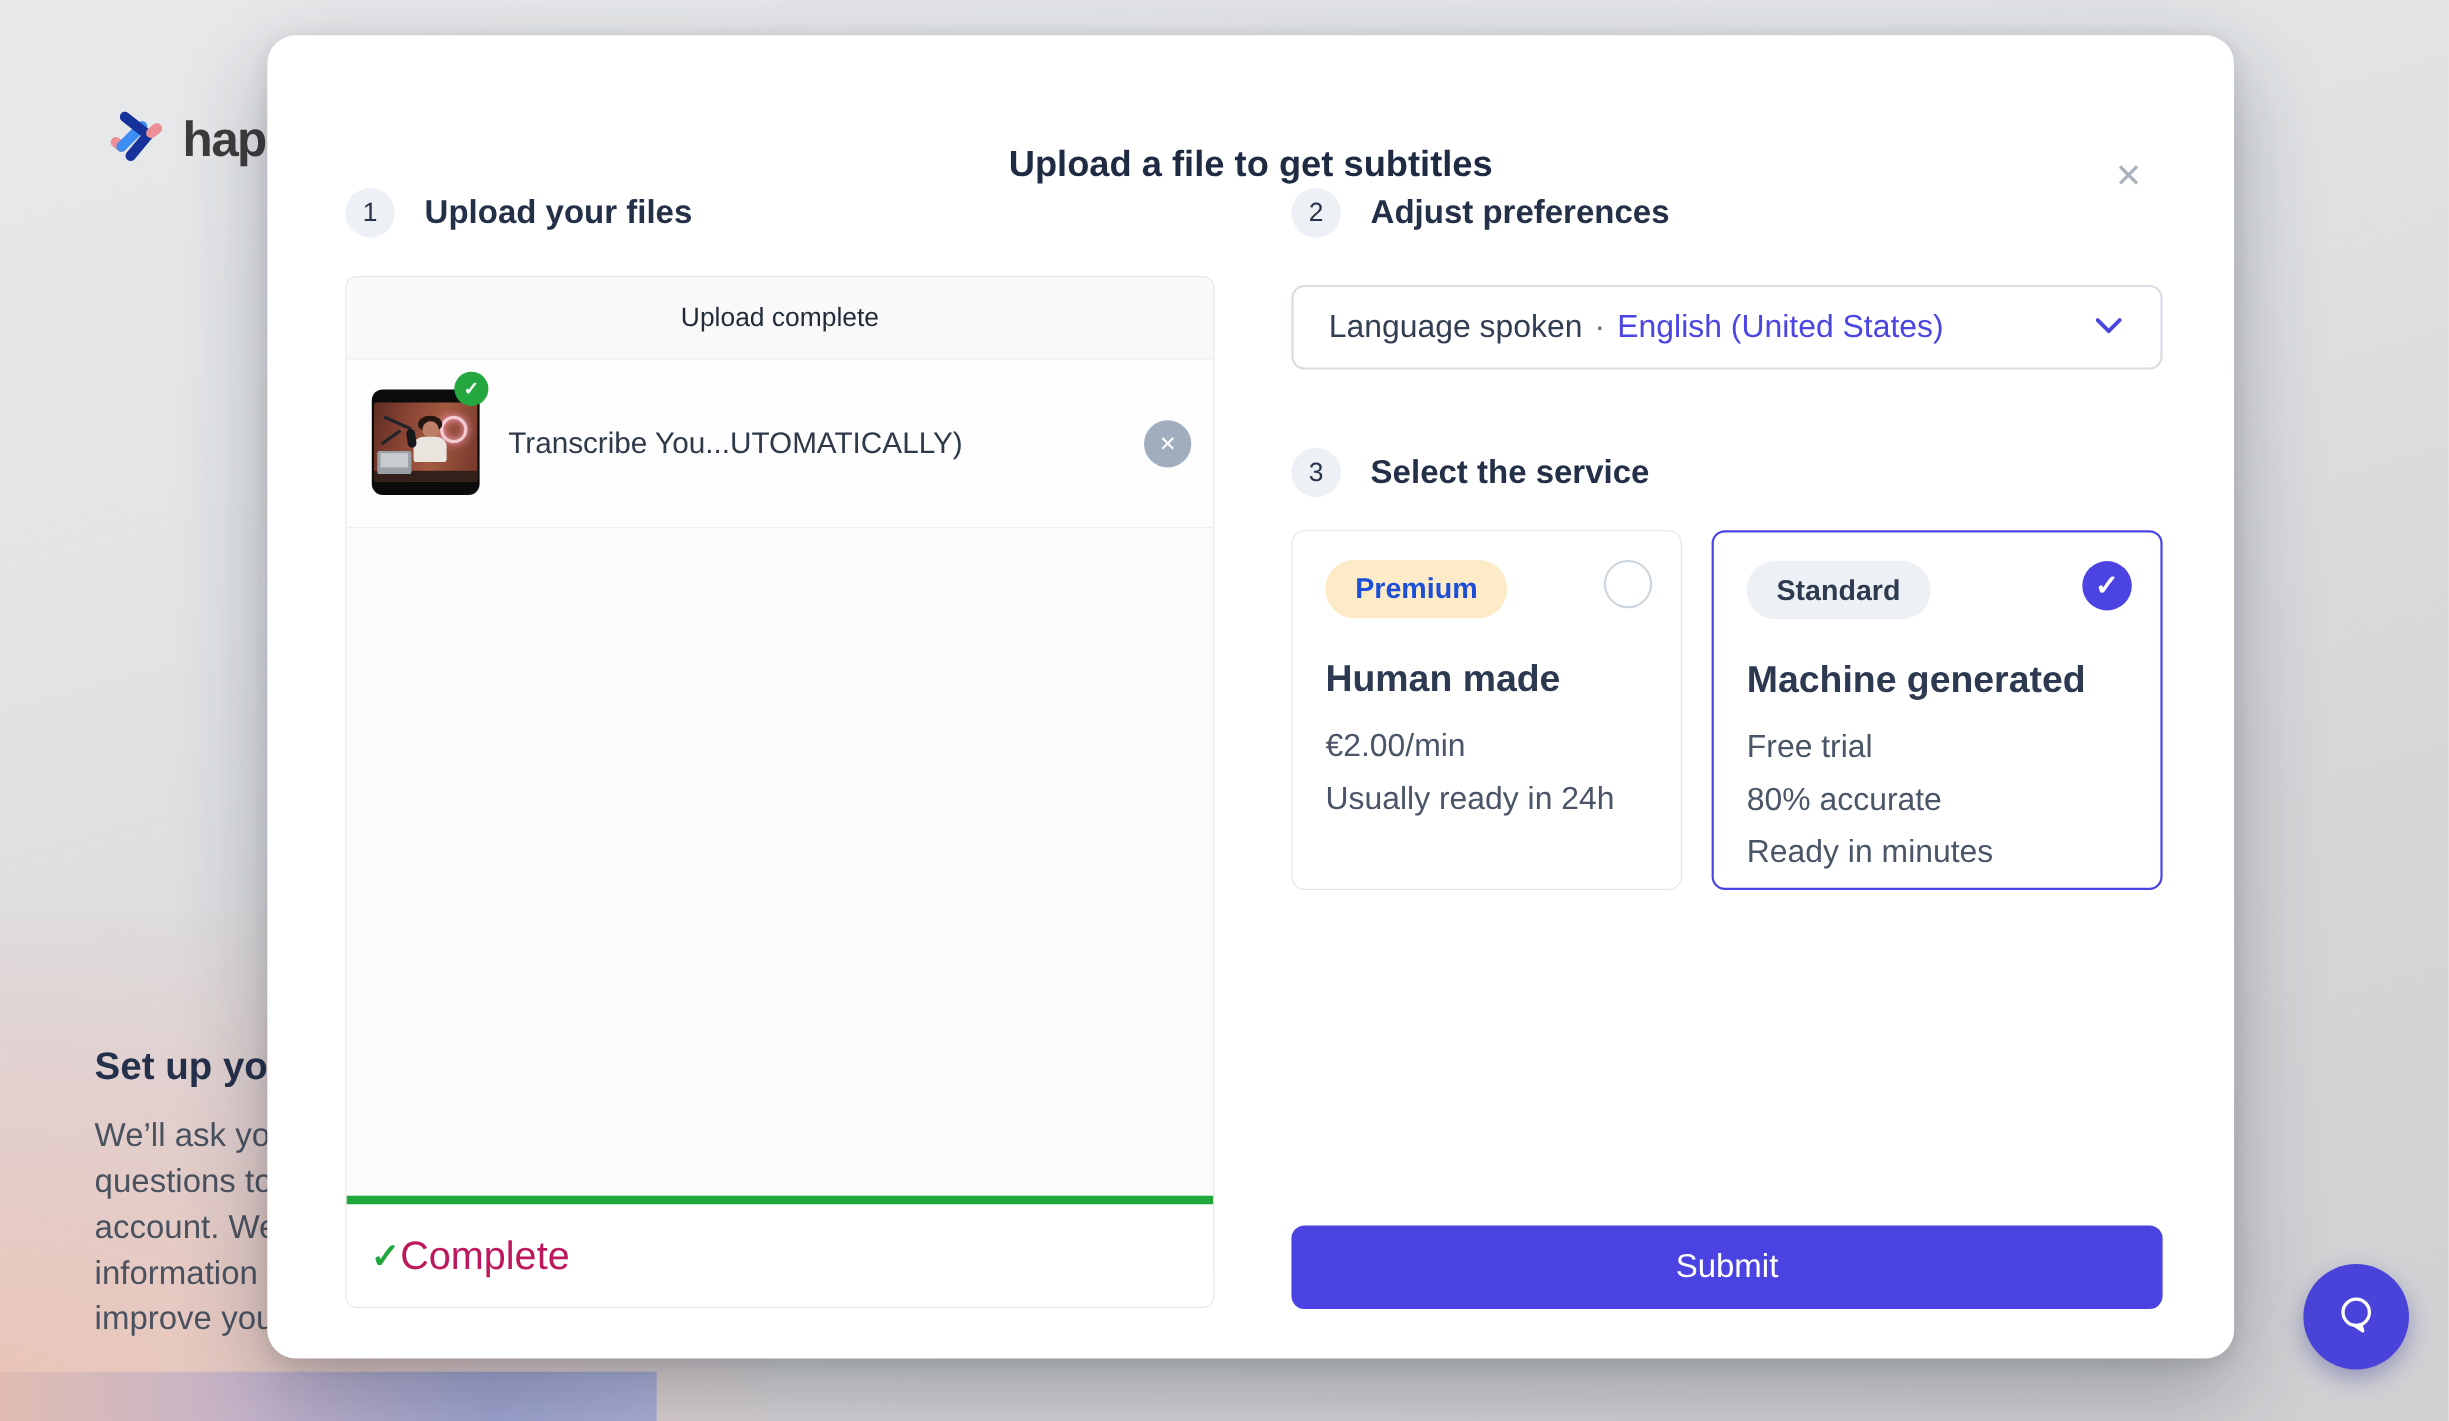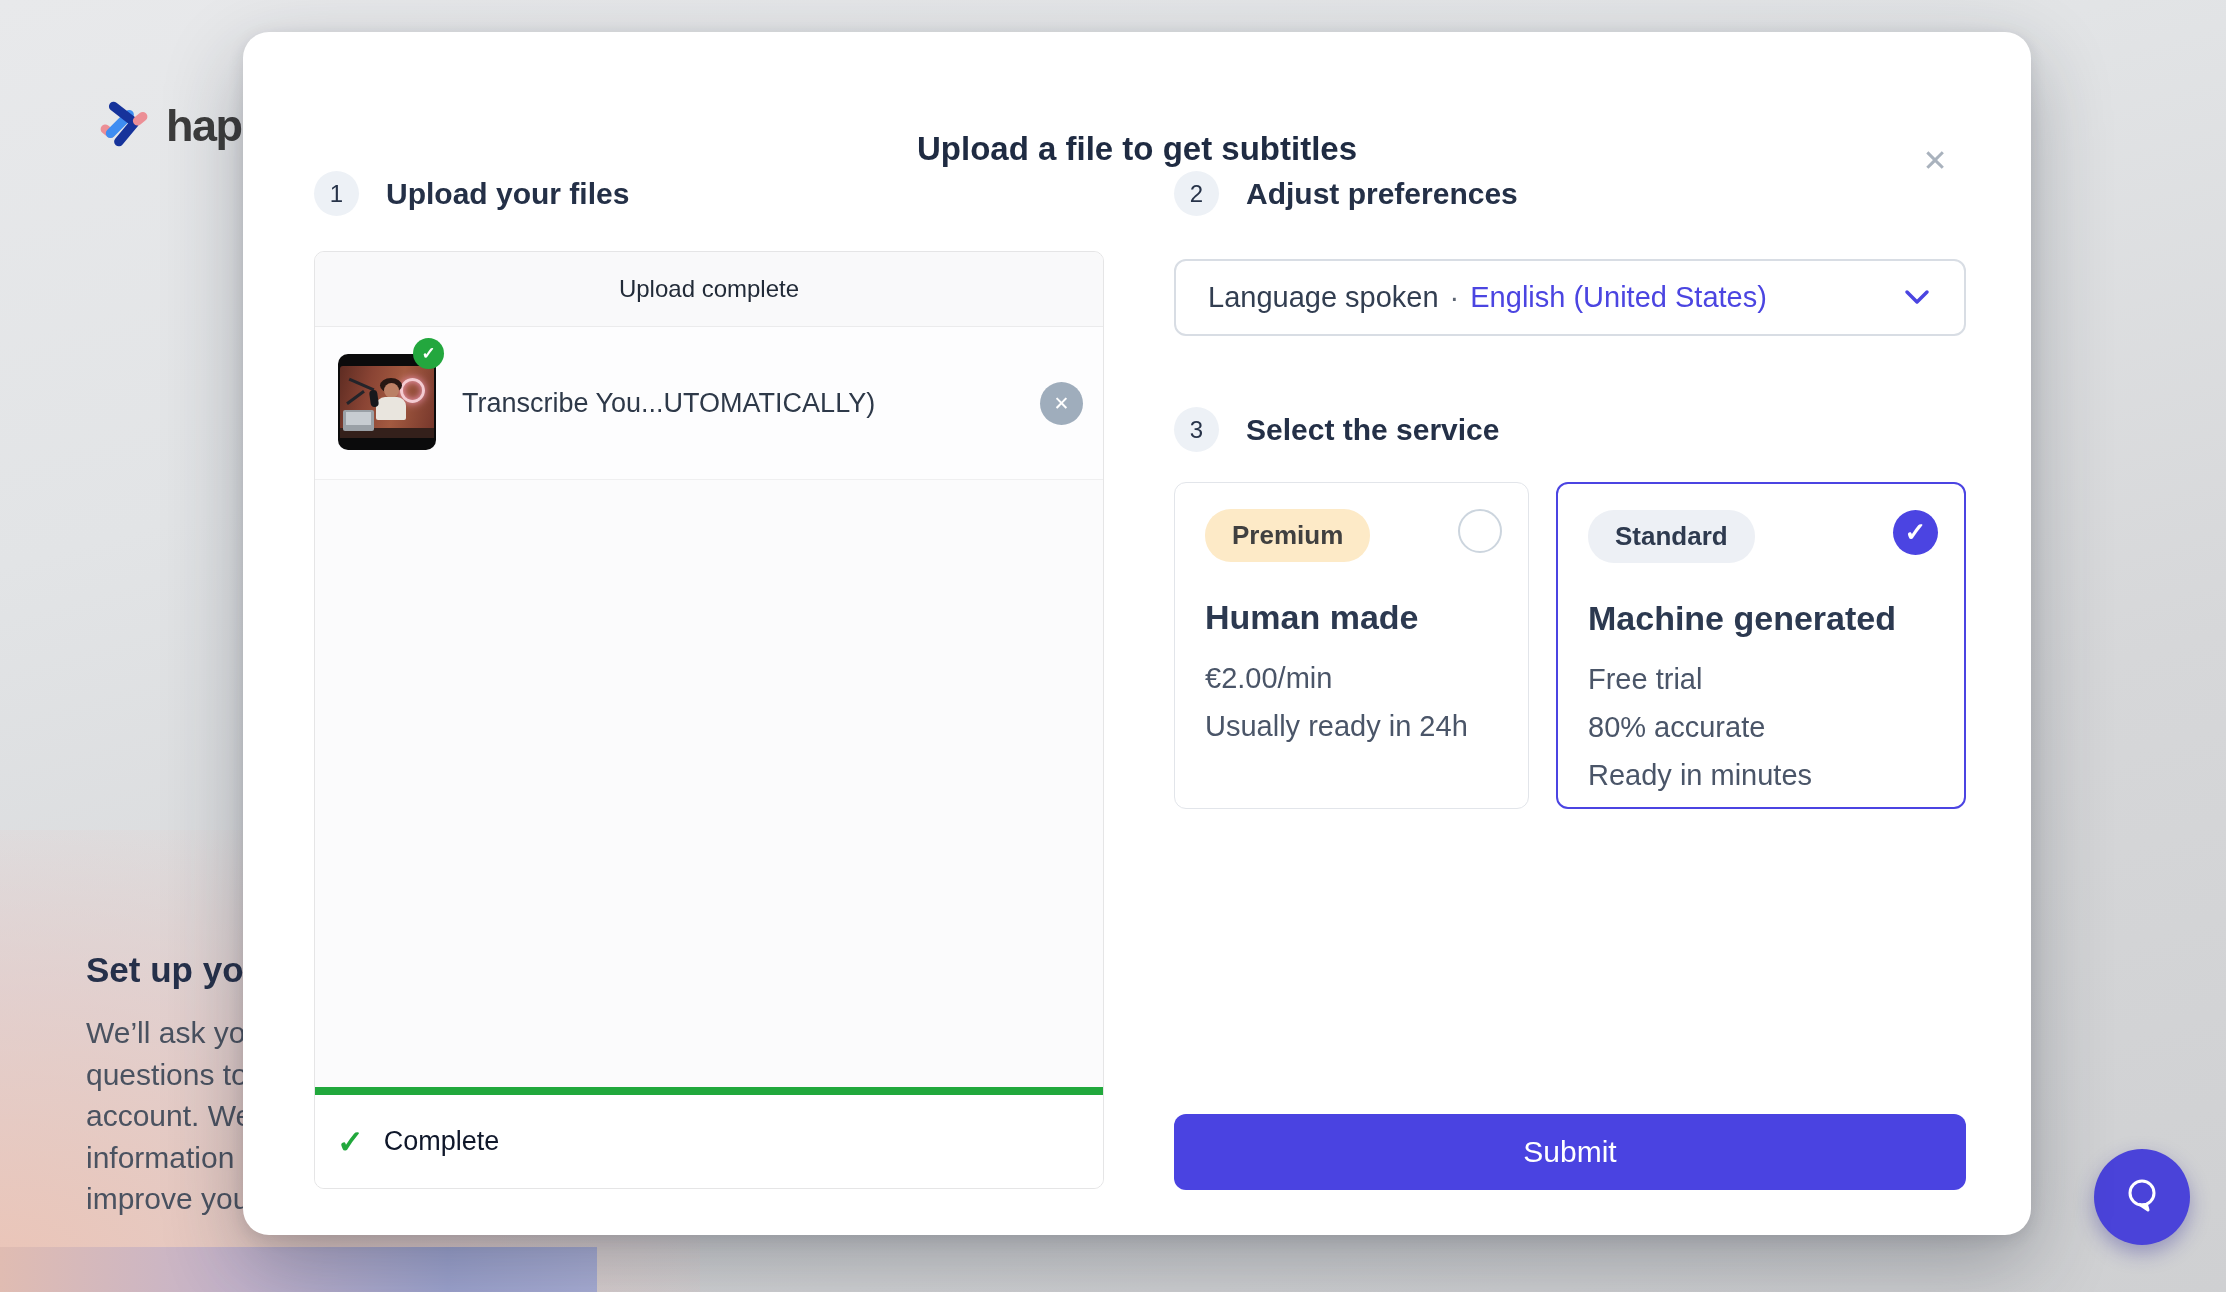--- a/index.html
+++ b/index.html
@@ -53,21 +53,21 @@
   .panel-header { height:75px; flex:none; background:#f9f9fa; border-bottom:1px solid #ebebec;
     display:flex; align-items:center; justify-content:center;
     font-size:24px; color:#222b38; }
   .file-row { height:153px; flex:none; background:#fdfdfe; border-bottom:1px solid #efeff0;
     position:relative; }
   .panel-empty { flex:1; background:#fbfbfc; }
   .panel-progress { height:8px; flex:none; background:#21a83c; }
   .panel-footer { height:93px; flex:none; background:#ffffff;
     display:flex; align-items:center; padding-left:22px; }
   .footer-check { color:#21a83c; font-size:32px; font-weight:700; }
-  .footer-label { margin-left:20px; font-size:27px; color:#0f172a; }
+  .footer-label { font-size:36px; color:#be185d; }
 
   .thumb { position:absolute; left:23px; top:27px; width:98px; height:96px;
     background:#0b0b0c; border-radius:10px; overflow:hidden; }
   .thumb-img { position:absolute; left:2px; right:2px; top:12px; bottom:12px; border-radius:3px;
     background:linear-gradient(105deg,#5e2c22 0%,#8a4434 30%,#a35a40 58%,#74352a 100%); }
   .neon { position:absolute; right:9px; top:12px; width:25px; height:25px; border:3px solid #ffd9e4;
     border-radius:50%; box-shadow:0 0 9px #ff9ec4, inset 0 0 7px #ff9ec4; opacity:.9; }
   .hair { position:absolute; left:40px; top:12px; width:22px; height:15px; background:#261713; border-radius:50%; }
   .head { position:absolute; left:44px; top:17px; width:15px; height:15px; background:#bb8065; border-radius:50%; }
   .shirt { position:absolute; left:36px; top:31px; width:30px; height:23px; background:#e9e5de;
@@ -97,21 +97,21 @@
   .dd-sep { color:#5b6472; margin:0 11px; }
   .dd-value { color:#4b45e1; }
   .dd-chevron { margin-left:auto; }
 
   .cards { position:absolute; left:931px; top:450px; display:flex; gap:27px; }
   .card { height:327px; border:1.5px solid #e2e5ea; border-radius:12px; background:#ffffff;
     position:relative; padding:26px 30px; cursor:pointer; }
   .card-premium { width:355px; }
   .card-standard { width:410px; border:2px solid #4b44e2; }
   .badge { display:inline-block; font-size:26px; font-weight:700; padding:11px 27px; border-radius:26px; }
-  .badge-premium { color:#404040; background:#fdeac7; }
+  .badge-premium { color:#1d4ed8; background:#fdeac7; }
   .badge-standard { color:#2e3a4f; background:#edf0f5; }
   .radio { position:absolute; right:26px; top:26px; width:44px; height:44px; border-radius:50%;
     border:2px solid #ccd5de; background:#ffffff; }
   .check-circle { position:absolute; right:26px; top:26px; width:45px; height:45px; border-radius:50%;
     background:#4b44e2; color:#ffffff; font-size:26px; font-weight:700;
     display:flex; align-items:center; justify-content:center; }
   .card-title { margin-top:36px; font-size:34px; font-weight:700; color:#2c3950; }
   .card-lines { margin-top:17px; font-size:29px; color:#4a5568; line-height:48px; }
   .card-lines span { display:block; }
 

